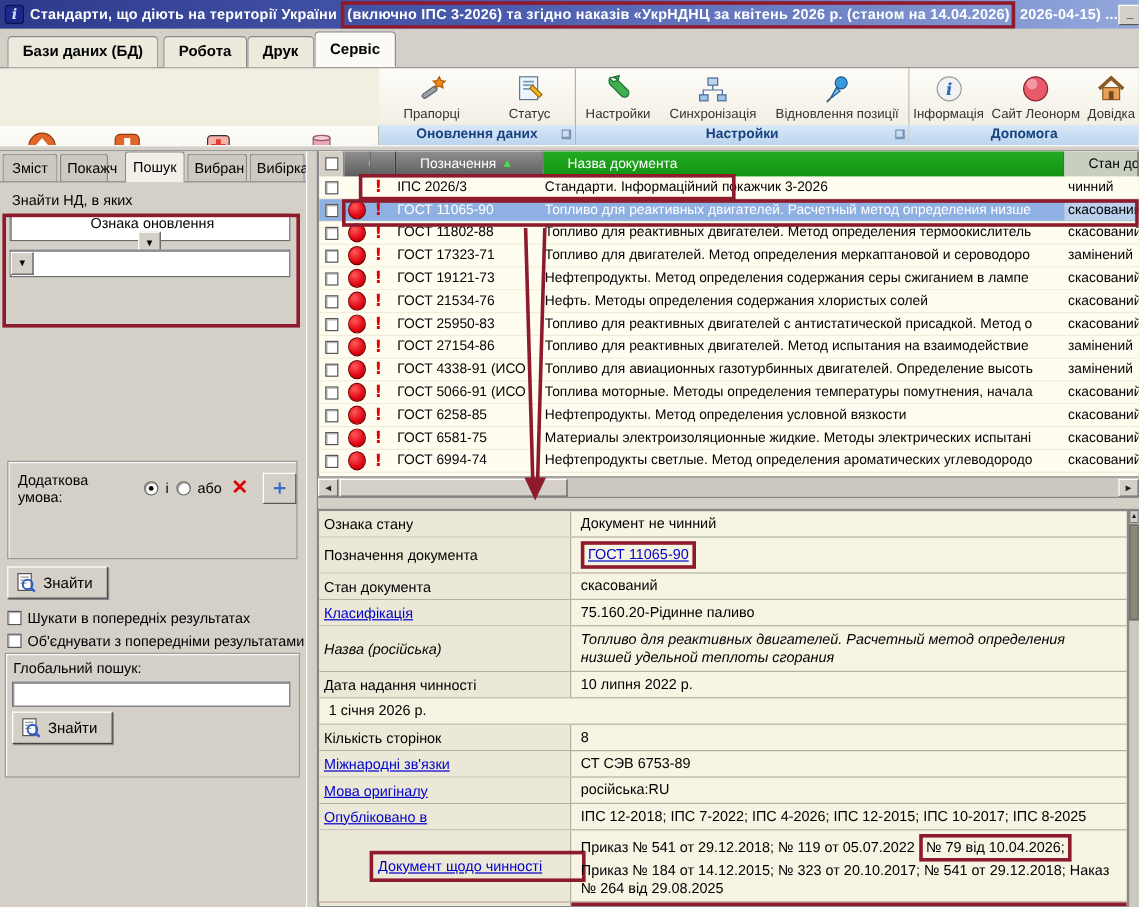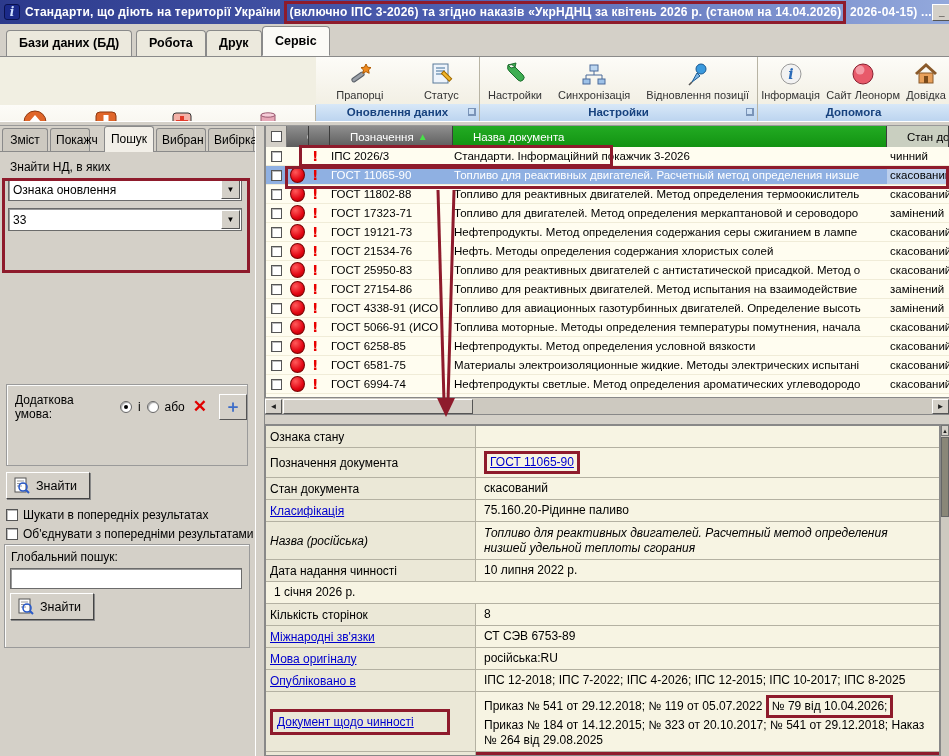--- a/index.html
+++ b/index.html
@@ -109,21 +109,21 @@
   
   .details{position:absolute;left:265px;top:425px;width:675px;height:331px;background:#f7f4e3;border:1px solid #888;overflow:hidden;}
   .drow{display:flex;min-height:22px;border-bottom:1px solid #b4b1a2;}
   .drow.h2{min-height:38px;font-style:italic;}
   .drow.h3{min-height:52px;}
   .drow.rowbox{box-shadow:inset 0 0 0 3px var(--ann);}
   .dlab{width:210px;flex:0 0 210px;background:#ebe8d7;border-right:1px solid #b4b1a2;padding:1px 4px;display:flex;align-items:center;font-size:12px;}
   .dval{flex:1;padding:3px 8px;font-size:12px;line-height:15px;display:block;align-self:center;}
   .lnk{color:var(--link);text-decoration:underline;cursor:pointer;}
   .valbox{border:3px solid var(--ann);padding:1px 3px;white-space:nowrap;display:inline-block;}
-  .lblbox{border:3px solid var(--ann);padding:3px 4px;display:inline-block;min-width:180px;}
+  .lblbox{border:3px solid var(--ann);padding:3px 4px;display:inline-block;min-width:180px;margin-left:38px;}
   .dscroll{position:absolute;left:940px;top:425px;width:9px;height:331px;background:#cdc9c0;border-left:1px solid #888;}
   .dscroll .up{width:8px;height:11px;background:var(--gray);border:1px solid #777;font-size:6px;text-align:center;line-height:10px;color:#222;}
   .dscroll .thumb{width:8px;height:80px;background:#8a8778;border:1px solid #666;margin-top:1px;}
 
   
   .annbox{position:absolute;border:3px solid var(--ann);pointer-events:none;z-index:50;}
   #ann-row1{left:299px;top:145px;width:314px;height:22px;}
   #ann-row2{left:285px;top:166px;width:664px;height:23px;}
   #arrow-overlay{position:absolute;left:0;top:0;width:949px;height:756px;pointer-events:none;z-index:60;}
 
@@ -269,26 +269,25 @@
 
 <div class="sidebar">
   <div class="stab" style="left:2px;width:46px;">Зміст</div>
   <div class="stab" style="left:50px;width:40px;">Покажч</div>
   <div class="stab active" style="left:104px;width:50px;">Пошук</div>
   <div class="stab" style="left:156px;width:50px;">Вибран</div>
   <div class="stab" style="left:208px;width:46px;">Вибірка</div>
 
   <div class="sideinner">
     <div class="slabel">Знайти НД, в яких</div>
-    <div class="combo" style="top:26px;">
+    <div class="combo" style="top:26px;flex-direction:column;">
       <span class="val">Ознака оновлення</span>
       <span class="drop">▼</span>
     </div>
     <div class="combo" style="top:56px;">
-      <span class="val">33</span>
       <span class="drop">▼</span>
     </div>
     <div class="annsearch"></div>
 
     <div class="groupbox condgroup">
       <div class="condrow">
         <span>Додаткова умова:</span>
         <span class="radio on"></span>
         <span>і</span>
         <span class="radio"></span>
@@ -541,20 +540,21 @@
 </div>
 
 <div class="hsplit"></div>
 
 <div class="details">
   <div>
       <div class="drow">
         <div class="dlab">
           <span>Ознака стану</span>
         </div>
+        <div class="dval">Документ не чинний</div>
       </div>
       <div class="drow">
         <div class="dlab">
           <span>Позначення документа</span>
         </div>
         <div class="dval"><span class="valbox"><a class="lnk">ГОСТ 11065-90</a></span></div>
       </div>
       <div class="drow">
         <div class="dlab">
           <span>Стан документа</span>

